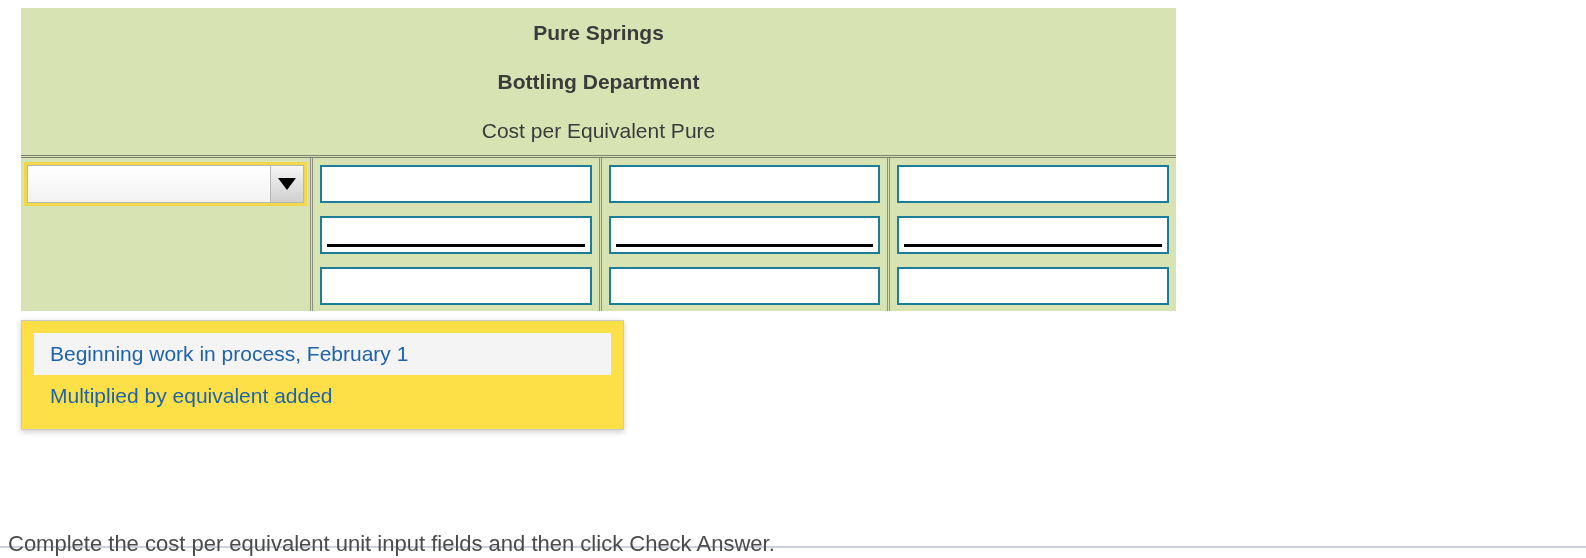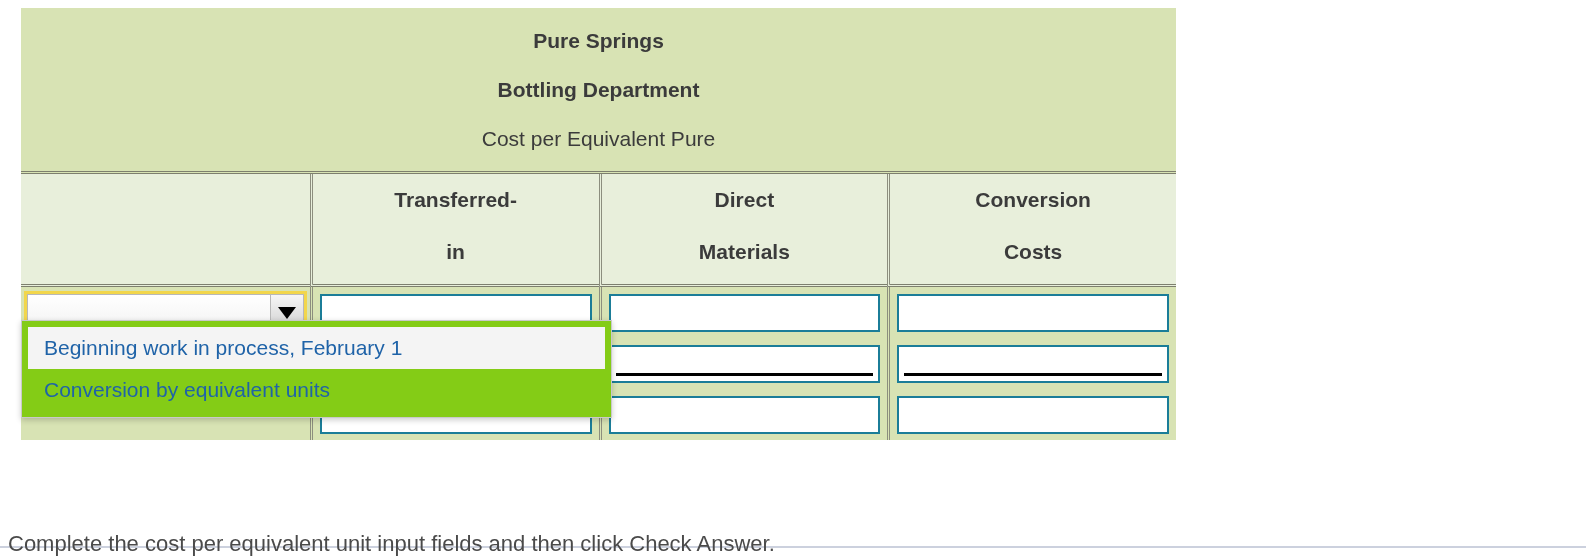--- a/index.html
+++ b/index.html
@@ -23,21 +23,21 @@
     top: 8px;
     width: 1155px;
     border-collapse: separate;
     border-spacing: 0;
     table-layout: fixed;
   }
 
   .title-cell {
     background: #d8e3b4;
     text-align: center;
-    padding: 8px;
+    padding: 0;
     border-bottom: 3px double #7d7f6e;
   }
   .title-line {
     font-size: 21px;
     line-height: 49px;
     color: #3b3b3b;
     white-space: nowrap;
   }
   .title-line.bold { font-weight: bold; }
 
@@ -132,25 +132,25 @@
     border-right: 9px solid transparent;
     border-top: 12px solid #000000;
   }
 
   
   .dropdown-list {
     position: absolute;
     left: 21px;
     top: 320px;
     width: 577px;
-    background: #84cc16;
+    background: #fde047;
     border: 1px solid #c9c9c9;
     box-shadow: 0 2px 6px rgba(0,0,0,0.20);
     z-index: 40;
-    padding: 6px;
+    padding: 12px;
     margin: 0;
     list-style: none;
   }
   .dropdown-option {
     font-size: 21px;
     color: #1f63a8;
     line-height: 42px;
     padding: 0 16px;
     white-space: nowrap;
   }
@@ -186,38 +186,20 @@
 <table class="worksheet">
   <tbody>
     <tr>
       <td class="title-cell" colspan="4">
         <div class="title-line bold">Pure Springs</div>
         <div class="title-line bold">Bottling Department</div>
         <div class="title-line">Cost per Equivalent Pure</div>
       </td>
     </tr>
 
-    <tr>
-      <td class="colhead blank" style="width:582px">
-        <span class="ln1"></span>
-        <span class="ln2"></span>
-      </td>
-      <td class="colhead" style="width:210px">
-        <span class="ln1">Transferred-</span>
-        <span class="ln2">in</span>
-      </td>
-      <td class="colhead" style="width:185px">
-        <span class="ln1">Direct</span>
-        <span class="ln2">Materials</span>
-      </td>
-      <td class="colhead" style="width:178px">
-        <span class="ln1">Conversion</span>
-        <span class="ln2">Costs</span>
-      </td>
-    </tr>
 
     <tr>
       <td class="datacell labelcol">
         <div class="select-wrap">
           <div class="select-box">
             <span class="select-value"></span>
             <span class="select-arrow-btn">
               <span class="arrow-glyph"></span>
             </span>
           </div>
@@ -261,14 +243,14 @@
     </tr>
   </tbody>
 </table>
 
 <div class="instruction">Complete the cost per equivalent unit input fields and then click Check Answer.</div>
 <div class="bottom-rule"></div>
 
 <ul class="dropdown-list">
   <li class="dropdown-option empty"></li>
   <li class="dropdown-option highlight">Beginning work in process, February 1</li>
-  <li class="dropdown-option">Conversion by equivalent units</li>
+  <li class="dropdown-option">Multiplied by equivalent added</li>
 </ul>
 
 </body></html>

